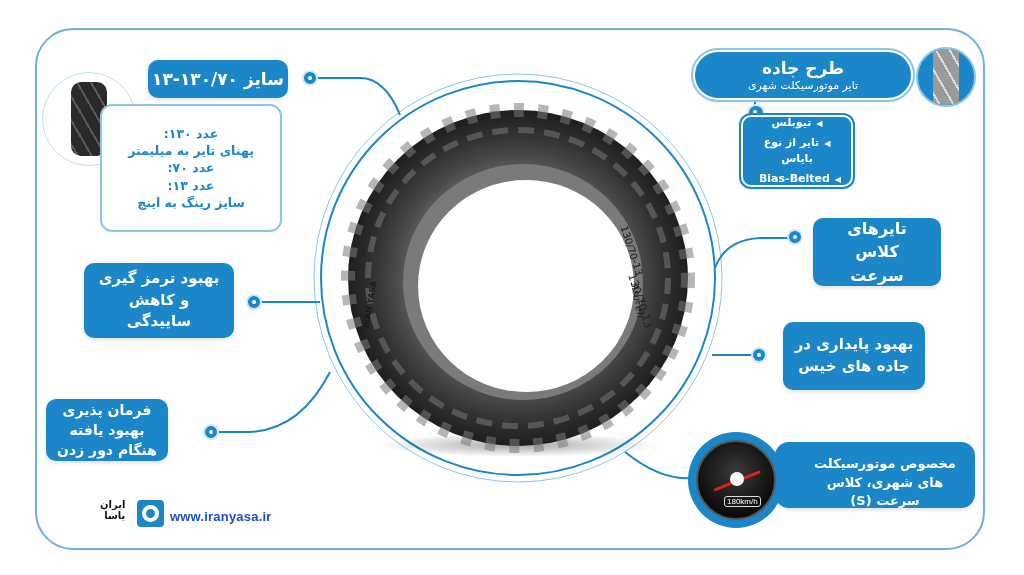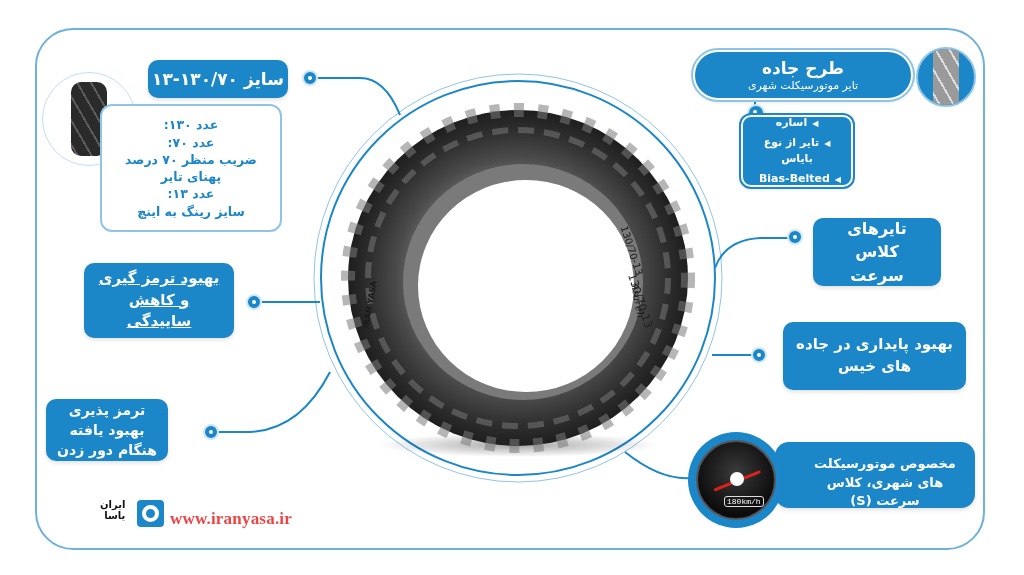--- a/index.html
+++ b/index.html
@@ -43,22 +43,22 @@
   .thumb-tread {
     width: 40%; height: 80%; border-radius: 10px;
     background: repeating-linear-gradient(60deg, #2a2a2a 0 5px, #5a5a5a 5px 7px, #2a2a2a 7px 12px);
   }
 
   .bullet-list { list-style: none; }
   .bullet-list li { font-size: 11px; font-weight: bold; padding: 2px 0; }
   .bullet-list li .tri { font-size: 8px; margin-left: 5px; }
 
   .footer-url {
-    position: absolute; left: 170px; top: 509px; font-size: 17px; font-weight: bold;
-    color: #ef4444; font-family: Liberation Serif, serif; letter-spacing: 0.2px;
+    position: absolute; left: 170px; top: 509px; font-size: 13px; font-weight: bold;
+    color: #1d4ed8; font-family: Liberation Sans, sans-serif; letter-spacing: 0.2px;
   }
   .logo { position: absolute; left: 100px; top: 500px; display: flex; align-items: flex-start; gap: 12px; }
   .logo-icon {
     width: 27px; height: 27px; background: #1b86c8; border-radius: 4px;
     display: flex; align-items: center; justify-content: center;
   }
   .logo-icon-inner { width: 17px; height: 17px; border-radius: 50%; border: 4px solid #fff; position: relative; }
   .logo-icon-inner::after { content: ""; position: absolute; left: 2px; top: 2px; width: 5px; height: 5px; background: #1b86c8; border-radius: 50%; }
   .logo-text { font-size: 10px; font-weight: bold; color: #111; direction: rtl; line-height: 1.05; text-align: right; }
 
@@ -66,21 +66,21 @@
     position: absolute; left: 688px; top: 432px; width: 96px; height: 96px; border-radius: 50%;
     background: #1b86c8; display: flex; align-items: center; justify-content: center;
   }
   .speedo-face {
     width: 80px; height: 80px; border-radius: 50%;
     background: radial-gradient(circle at 50% 40%, #3a3a3a, #0c0c0c 70%);
     position: relative; border: 2px solid #555;
   }
   .needle { position: absolute; left: 14px; top: 37px; width: 50px; height: 3px; background: #e0201a; transform: rotate(-22deg); transform-origin: 26px 1px; border-radius: 2px; }
   .hub { position: absolute; left: 32px; top: 30px; width: 14px; height: 14px; border-radius: 50%; background: #fff; }
-  .odo { position: absolute; left: 26px; top: 54px; padding: 0 2px; border: 1px solid #ddd; border-radius: 3px; color: #fff; font-size: 8px; font-family: Liberation Mono, monospace; }
+  .odo { position: absolute; left: 26px; top: 54px; padding: 0 2px; border: 1px solid #ddd; border-radius: 3px; color: #fff; font-size: 8px; font-family: Liberation Sans, sans-serif; }
 </style>
 </head>
 <body>
 
 <div class="frame"></div>
 
 <svg class="lines" width="1024" height="575">
 
   <circle cx="518" cy="278" r="197" fill="none" stroke="#1b86c8" stroke-width="2"></circle>
   <circle cx="518" cy="278" r="204" fill="none" stroke="#8ec5e6" stroke-width="1"></circle>
@@ -129,59 +129,59 @@
 
 <div class="thumb" style="left:42px;top:72px;width:94px;height:94px;border:1px solid #bfe0f3;background:#fff;">
   <div class="thumb-tread"></div>
 </div>
 <div class="blue-box" style="left:148px;top:60px;width:140px;height:38px;font-size:17px;">
   <span>سایز ۱۳۰/۷۰-۱۳</span>
 </div>
 <div class="dot" style="left:302px;top:70px;"></div>
 <div class="outline-box" style="left:100px;top:104px;width:182px;height:128px;">
   <div>عدد ۱۳۰:</div>
+  <div>پهنای تایر به میلیمتر</div>
   <div>عدد ۷۰:</div>
-  <div>ضریب منظر ۷۰ درصد پهنای تایر</div>
   <div>عدد ۱۳:</div>
   <div>سایز رینگ به اینچ</div>
 </div>
 
-<div class="blue-box" style="left:84px;top:263px;width:150px;height:75px;font-size:15px;padding:0 10px;text-decoration:underline;">
+<div class="blue-box" style="left:84px;top:263px;width:150px;height:75px;font-size:15px;padding:0 10px;">
   <span>بهبود ترمز گیری و کاهش ساییدگی</span>
 </div>
 <div class="dot" style="left:246px;top:294px;"></div>
 
 <div class="blue-box" style="left:46px;top:399px;width:122px;height:62px;font-size:14px;padding:0 6px;">
-  <span>ترمز پذیری بهبود یافته هنگام دور زدن</span>
+  <span>فرمان پذیری بهبود یافته هنگام دور زدن</span>
 </div>
 <div class="dot" style="left:203px;top:424px;"></div>
 
 <div class="blue-box" style="left:693px;top:50px;width:220px;height:50px;border-radius:26px;flex-direction:column;line-height:1.2;border:2px solid #fff;outline:2px solid #8ec5e6;">
   <span style="font-size:17px;">طرح جاده</span>
   <span style="font-size:11px;font-weight:normal;">تایر موتورسیکلت شهری</span>
 </div>
 <div class="thumb" style="left:916px;top:47px;width:60px;height:60px;background:#1b86c8;border:2px solid #8ec5e6;">
   <div class="thumb-tread" style="background:repeating-linear-gradient(60deg,#9a9a9a 0 5px,#dcdcdc 5px 7px,#9a9a9a 7px 12px);width:45%;height:100%;border-radius:0;"></div>
 </div>
 <div class="dot" style="left:747px;top:104px;width:18px;height:18px;"></div>
 <div class="blue-box" style="left:741px;top:115px;width:112px;height:72px;border:2px solid #fff;outline:2px solid #1b86c8;padding:4px 10px;justify-content:flex-end;">
   <ul class="bullet-list">
-    <li><span class="tri">◀</span><span>آساره</span></li>
+    <li><span class="tri">◀</span><span>تیوبلس</span></li>
     <li><span class="tri">◀</span><span>تایر از نوع بایاس</span></li>
     <li style="direction:ltr;text-align:right;"><span>Bias-Belted</span><span class="tri" style="margin-left:5px;margin-right:0;">◀</span></li>
   </ul>
 </div>
 
 <div class="dot" style="left:787px;top:229px;"></div>
 <div class="blue-box" style="left:813px;top:218px;width:128px;height:68px;font-size:16px;padding:0 14px;">
   <span>تایرهای کلاس سرعت</span>
 </div>
 
 <div class="dot" style="left:751px;top:347px;"></div>
-<div class="blue-box" style="left:783px;top:322px;width:183px;height:68px;font-size:15px;padding:0 10px;">
+<div class="blue-box" style="left:783px;top:322px;width:142px;height:68px;font-size:15px;padding:0 10px;">
   <span>بهبود پایداری در جاده های خیس</span>
 </div>
 
 <div class="blue-box" style="left:775px;top:442px;width:200px;height:66px;font-size:13px;border-radius:14px;padding:16px 10px 0 30px;">
   <span>مخصوص موتورسیکلت های شهری، کلاس سرعت (S)</span>
 </div>
 <div class="speedo">
   <div class="speedo-face">
     <div class="needle"></div>
     <div class="hub"></div>

